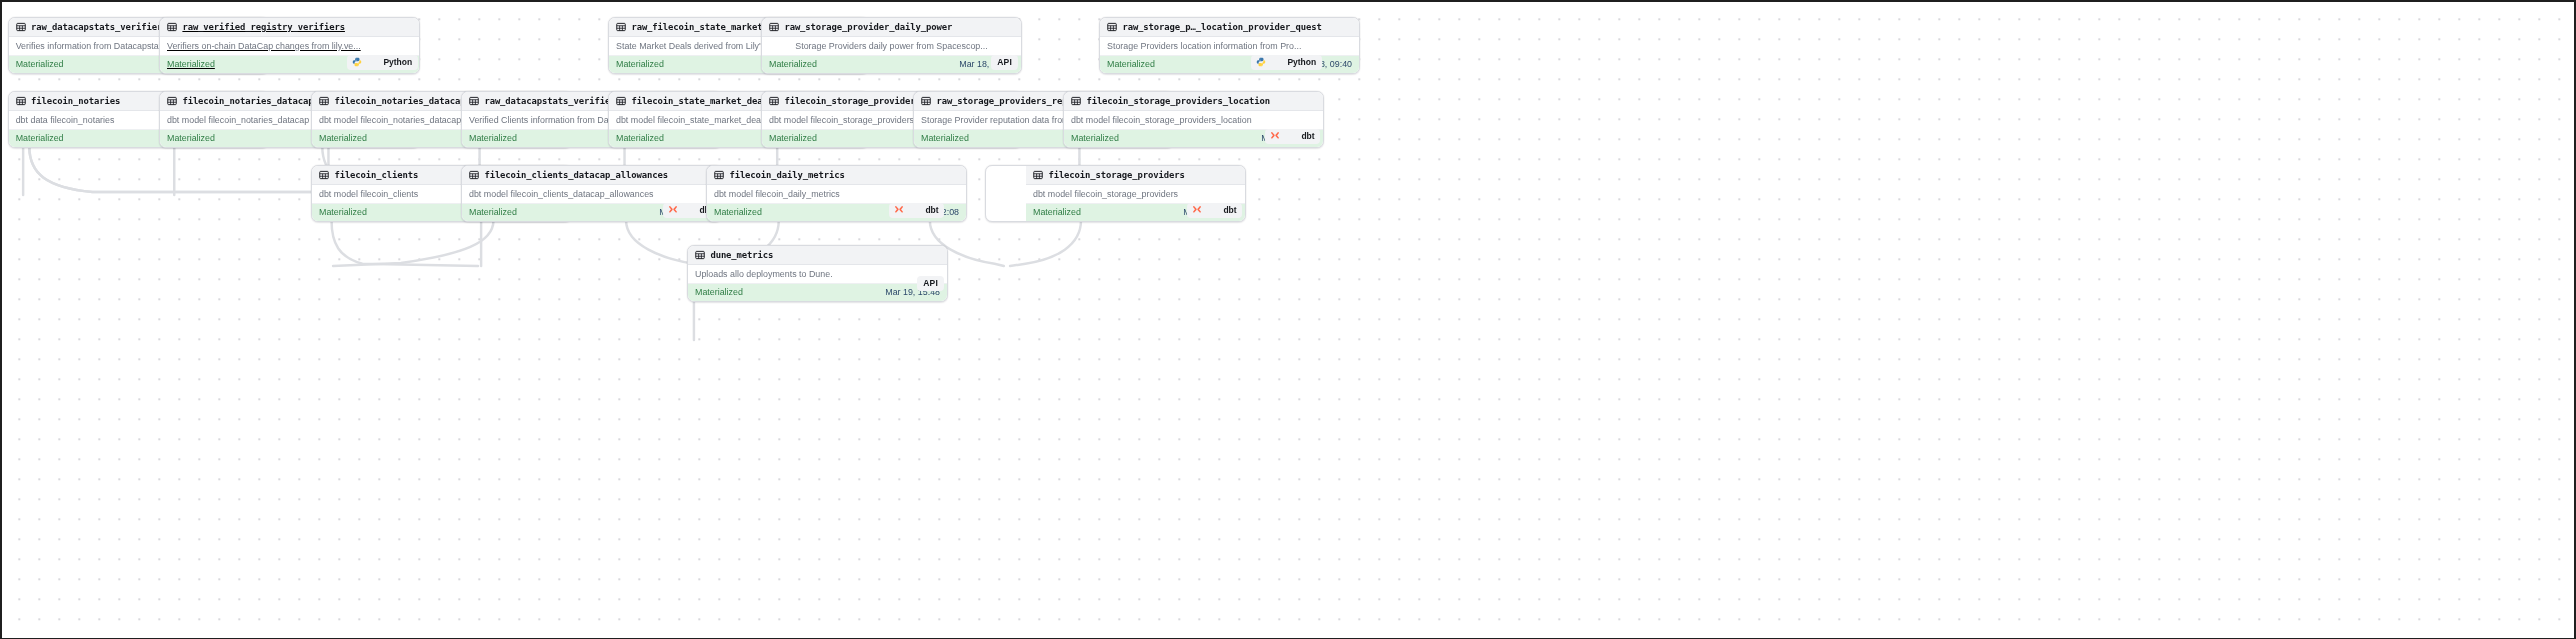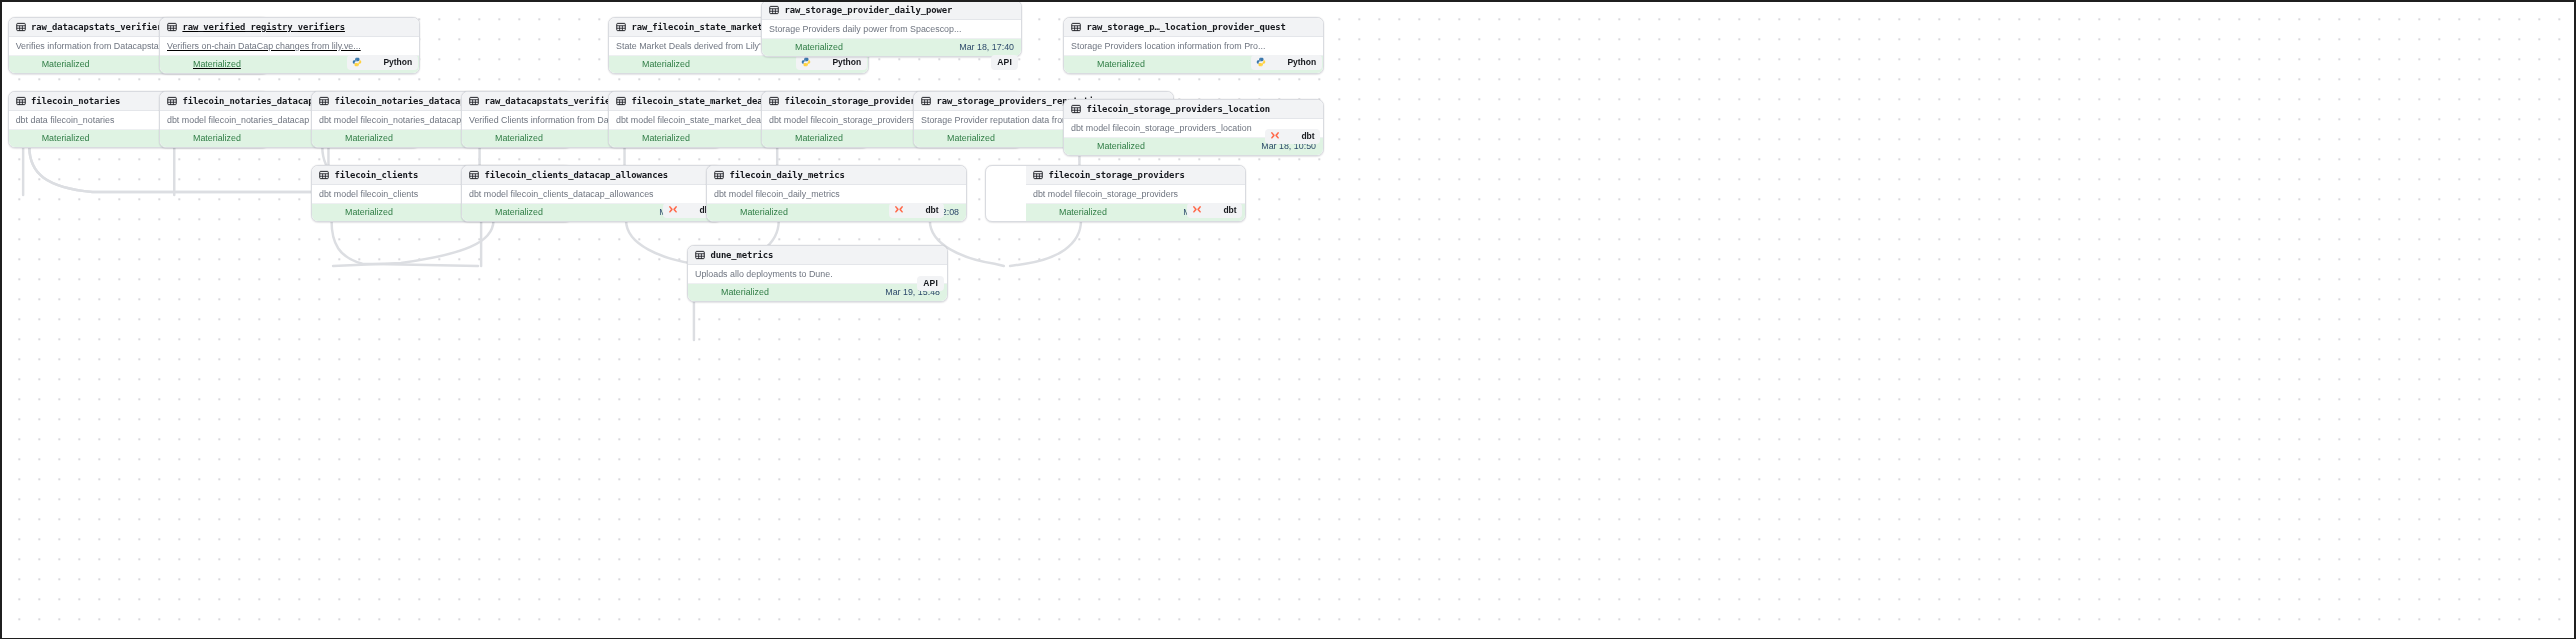--- a/index.html
+++ b/index.html
@@ -69,21 +69,21 @@
     border-bottom: 0.8px solid #eef0f2;
     height: 18.5px;
     line-height: 10.8px;
   }
   .node-status {
     display:flex; align-items:center; justify-content:space-between;
     background:#dff3e3;
     padding: 3.1px 7px 3.9px 7px;
     height: 17px;
   }
-  .status-label { color:#2f7d45; font-size:8.9px;margin-left:26px; }
+  .status-label { color:#2f7d45; font-size:8.9px; }
   .status-time  { color:#2e4a6b; font-size:8.9px; }
 
   .kind-badge {
     position:absolute;
     display:flex; align-items:center; gap:21px;
     background:#f2f3f5;
     border-radius:3.9px;
     padding: 1.5px 5.4px 2.3px 5.4px;
     font-size: 8.5px;
     font-weight: 700;
@@ -204,41 +204,41 @@
   </div>
 <div class="kind-badge" style="left: 796px; top: 55px;">
   <span class="glyph">
     <svg viewBox="0 0 16 16" width="10" height="10">
       <path d="M7.9 1.1c-1.7 0-3.1.5-3.1 2v1.7h3.2v.5H3.6c-1.3 0-2.4 1-2.4 2.6 0 1.5.5 2.8 2 2.8h1.1V8.9c0-1.3 1.1-2.3 2.4-2.3h3.1c1.2 0 2.2-.9 2.2-2.1V3.1c0-1.1-1-2-3.1-2zM6.2 2.3c.4 0 .7.3.7.7s-.3.7-.7.7-.7-.3-.7-.7.3-.7.7-.7z" fill="#3b77ab"></path>
       <path d="M8.1 14.9c1.7 0 3.1-.5 3.1-2v-1.7H8v-.5h4.4c1.3 0 2.4-1 2.4-2.6 0-1.5-.5-2.8-2-2.8h-1.1v1.8c0 1.3-1.1 2.3-2.4 2.3H6.2c-1.2 0-2.2.9-2.2 2.1v1.4c0 1.1 1 2 3.1 2zm1.7-1.2c-.4 0-.7-.3-.7-.7s.3-.7.7-.7.7.3.7.7-.3.7-.7.7z" fill="#ffd343"></path>
     </svg>
   </span>
 <span>Python</span>
       </div>
-  <div class="node" style="left: 761px; top: 0;">
+  <div class="node" style="left: 761px; top: 17px; text-align: center;">
     <div class="node-header">
       <svg class="tbl-icon" viewBox="0 0 16 16">
         <rect x="1.2" y="2.2" width="13.6" height="11.6" rx="1.4" fill="none" stroke="#16181d" stroke-width="1.5"></rect>
         <line x1="1.2" y1="6.0" x2="14.8" y2="6.0" stroke="#16181d" stroke-width="1.3"></line>
         <line x1="1.2" y1="10.0" x2="14.8" y2="10.0" stroke="#16181d" stroke-width="1.3"></line>
         <line x1="5.8" y1="6.0" x2="5.8" y2="13.8" stroke="#16181d" stroke-width="1.3"></line>
         <line x1="10.2" y1="6.0" x2="10.2" y2="13.8" stroke="#16181d" stroke-width="1.3"></line>
       </svg>
       <span class="node-title">raw_storage_provider_daily_power</span>
     </div>
     <div class="node-desc">Storage Providers daily power from Spacescop...</div>
     <div class="node-status">
       <span class="status-label">Materialized</span>
       <span class="status-time">Mar 18, 17:40</span>
     </div>
   </div>
 <div class="kind-badge api" style="left: 991px; top: 55px;">
         <span>API</span>
       </div>
-  <div class="node" style="left: 1063px; top: 17px;">
+  <div class="node" style="left: 1099px; top: 17px;">
     <div class="node-header">
       <svg class="tbl-icon" viewBox="0 0 16 16">
         <rect x="1.2" y="2.2" width="13.6" height="11.6" rx="1.4" fill="none" stroke="#16181d" stroke-width="1.5"></rect>
         <line x1="1.2" y1="6.0" x2="14.8" y2="6.0" stroke="#16181d" stroke-width="1.3"></line>
         <line x1="1.2" y1="10.0" x2="14.8" y2="10.0" stroke="#16181d" stroke-width="1.3"></line>
         <line x1="5.8" y1="6.0" x2="5.8" y2="13.8" stroke="#16181d" stroke-width="1.3"></line>
         <line x1="10.2" y1="6.0" x2="10.2" y2="13.8" stroke="#16181d" stroke-width="1.3"></line>
       </svg>
       <span class="node-title">raw_storage_p…_location_provider_quest</span>
     </div>
@@ -432,21 +432,21 @@
   </div>
 <div class="kind-badge" style="left: 1101px; top: 129px;">
   <span class="glyph">
     <svg viewBox="0 0 16 16" width="10" height="10">
       <path d="M7.9 1.1c-1.7 0-3.1.5-3.1 2v1.7h3.2v.5H3.6c-1.3 0-2.4 1-2.4 2.6 0 1.5.5 2.8 2 2.8h1.1V8.9c0-1.3 1.1-2.3 2.4-2.3h3.1c1.2 0 2.2-.9 2.2-2.1V3.1c0-1.1-1-2-3.1-2zM6.2 2.3c.4 0 .7.3.7.7s-.3.7-.7.7-.7-.3-.7-.7.3-.7.7-.7z" fill="#3b77ab"></path>
       <path d="M8.1 14.9c1.7 0 3.1-.5 3.1-2v-1.7H8v-.5h4.4c1.3 0 2.4-1 2.4-2.6 0-1.5-.5-2.8-2-2.8h-1.1v1.8c0 1.3-1.1 2.3-2.4 2.3H6.2c-1.2 0-2.2.9-2.2 2.1v1.4c0 1.1 1 2 3.1 2zm1.7-1.2c-.4 0-.7-.3-.7-.7s.3-.7.7-.7.7.3.7.7-.3.7-.7.7z" fill="#ffd343"></path>
     </svg>
   </span>
 <span>Python</span>
       </div>
-  <div class="node" style="left: 1063px; top: 99px;">
+  <div class="node" style="left: 1063px; top: 91px;">
     <div class="node-header">
       <svg class="tbl-icon" viewBox="0 0 16 16">
         <rect x="1.2" y="2.2" width="13.6" height="11.6" rx="1.4" fill="none" stroke="#16181d" stroke-width="1.5"></rect>
         <line x1="1.2" y1="6.0" x2="14.8" y2="6.0" stroke="#16181d" stroke-width="1.3"></line>
         <line x1="1.2" y1="10.0" x2="14.8" y2="10.0" stroke="#16181d" stroke-width="1.3"></line>
         <line x1="5.8" y1="6.0" x2="5.8" y2="13.8" stroke="#16181d" stroke-width="1.3"></line>
         <line x1="10.2" y1="6.0" x2="10.2" y2="13.8" stroke="#16181d" stroke-width="1.3"></line>
       </svg>
       <span class="node-title">filecoin_storage_providers_location</span>
     </div>

